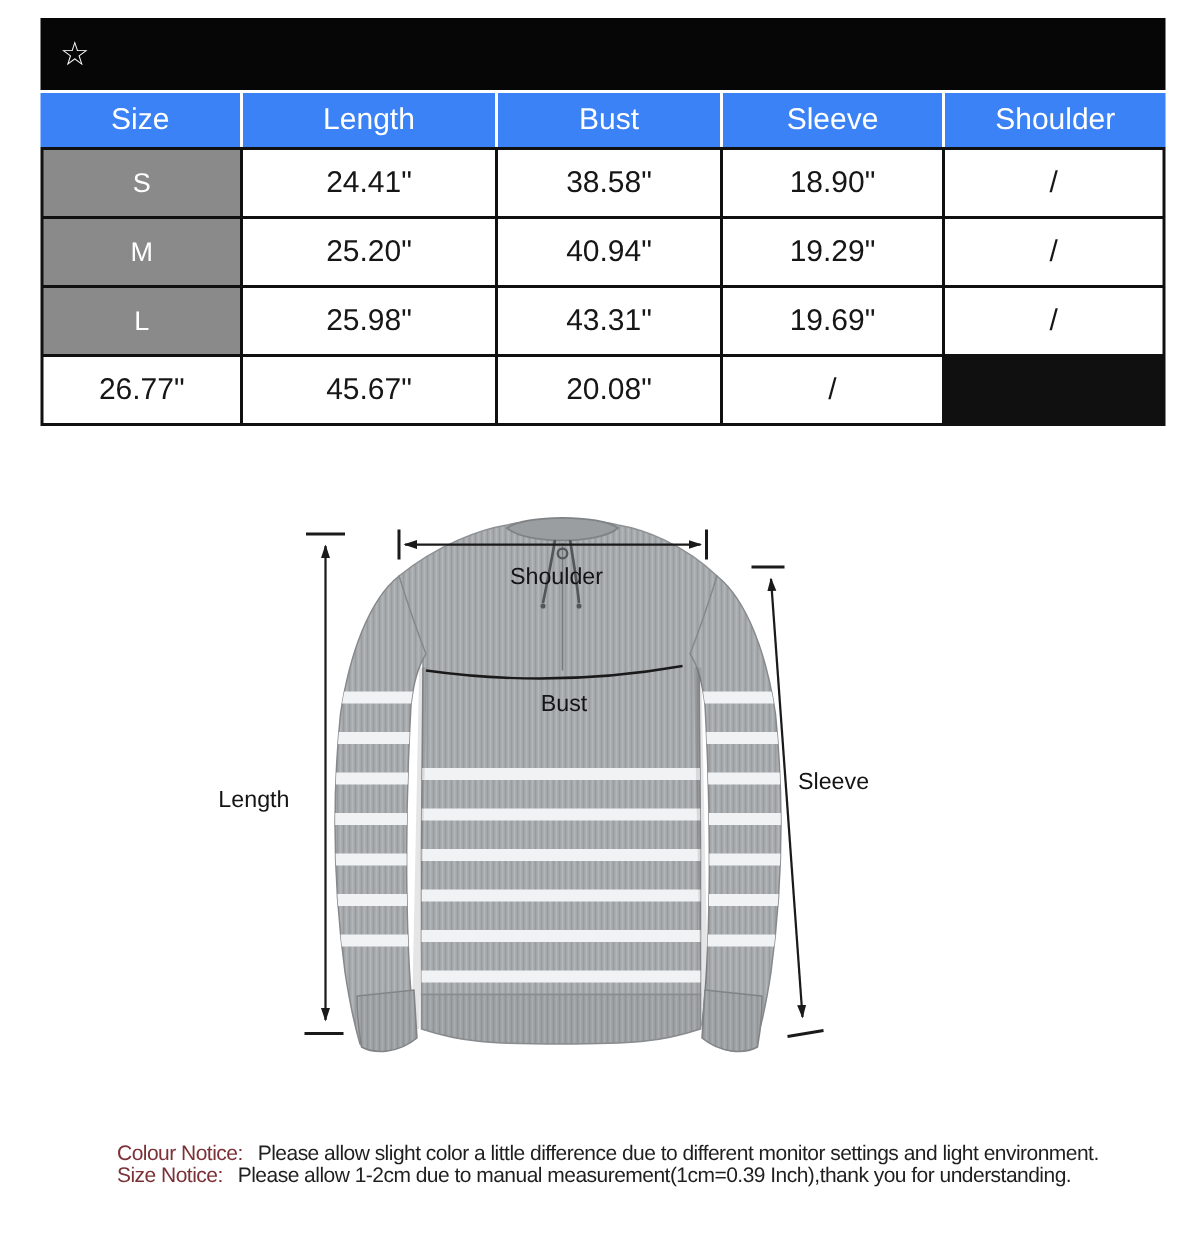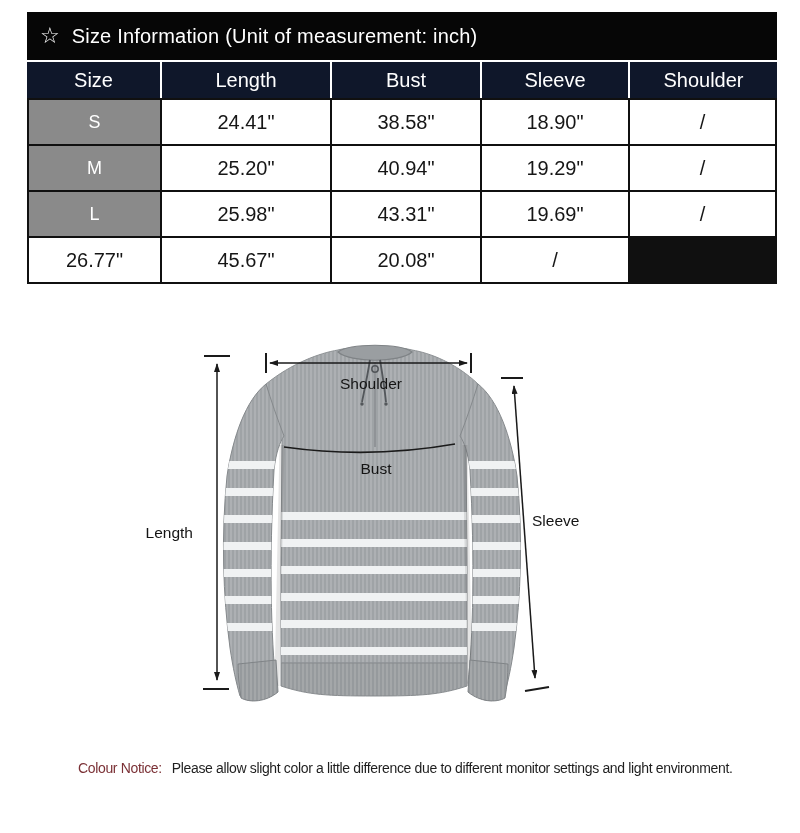--- a/index.html
+++ b/index.html
@@ -10,42 +10,41 @@
   
   .title-bar{
     position:absolute;left:27px;top:12px;width:750px;height:48px;background:#060606;
     display:flex;align-items:center;color:#ffffff;
   }
   .title-bar .star{font-size:22px;margin:0 12px 0 13px;line-height:1;}
   .title-bar .title-text{font-size:20px;letter-spacing:.2px;}
   
   .tbl{position:absolute;left:27px;top:62px;width:750px;}
   .thead{display:grid;grid-template-columns:133px 168px 148px 146px 147px;column-gap:2px;height:36px;background:#ffffff;}
-  .thead .hc{background:#0f172a;color:#ffffff;font-size:20px;line-height:36px;text-align:center;}
+  .thead .hc{background:#3b82f6;color:#ffffff;font-size:20px;line-height:36px;text-align:center;}
   .sep{height:2px;background:#101010;}
   .trow{display:grid;grid-template-columns:131px 168px 148px 146px 145px;column-gap:2px;padding:0 2px;background:#101010;height:44px;}
   .trow .c{background:#ffffff;font-size:20px;line-height:44px;text-align:center;color:#161616;}
   .trow .c.size{background:#8a8a8a;color:#ffffff;font-size:18px;}
   
   .diagram{position:absolute;left:0;top:320px;}
   .diagram text{font-family:"Liberation Sans","DejaVu Sans",sans-serif;font-size:15.5px;fill:#141414;}
   
   .notice{position:absolute;left:78px;white-space:nowrap;font-size:14px;letter-spacing:-0.35px;color:#1f1f1f;}
   .notice .nlabel{color:#7b3136;margin-right:10px;}
   .notice.n1{top:775px;}
   .notice.n2{top:760px;}
 </style>
 </head>
 <body>
 
 <div class="page">
 
   <div class="title-bar">
     <span class="star">☆</span>
-    <span class="title-text">Size Information  (Unit of measurement: inch)</span>
   </div>
 
   <div class="tbl">
     <div class="thead">
       <div class="hc">Size</div>
       <div class="hc">Length</div>
       <div class="hc">Bust</div>
       <div class="hc">Sleeve</div>
       <div class="hc">Shoulder</div>
     </div>
@@ -176,17 +175,20 @@
       </g>
       <path d="M284,447 Q370,459 455,444" stroke-width="1.6"></path>
     </g>
 
     <text x="371" y="389" text-anchor="middle">Shoulder</text>
     <text x="376" y="474" text-anchor="middle">Bust</text>
     <text x="193" y="538" text-anchor="end">Length</text>
     <text x="532" y="526" text-anchor="start">Sleeve</text>
   </svg>
 
+  <div class="notice n1">
+    <span class="nlabel">Size Notice:</span><span>Please allow 1-2cm due to manual measurement(1cm=0.39 Inch),thank you for understanding.</span>
+  </div>
   <div class="notice n2">
     <span class="nlabel">Colour Notice:</span><span>Please allow slight color  a little difference due to different monitor settings and light environment.</span>
   </div>
 
 </div>
 
 </body></html>

